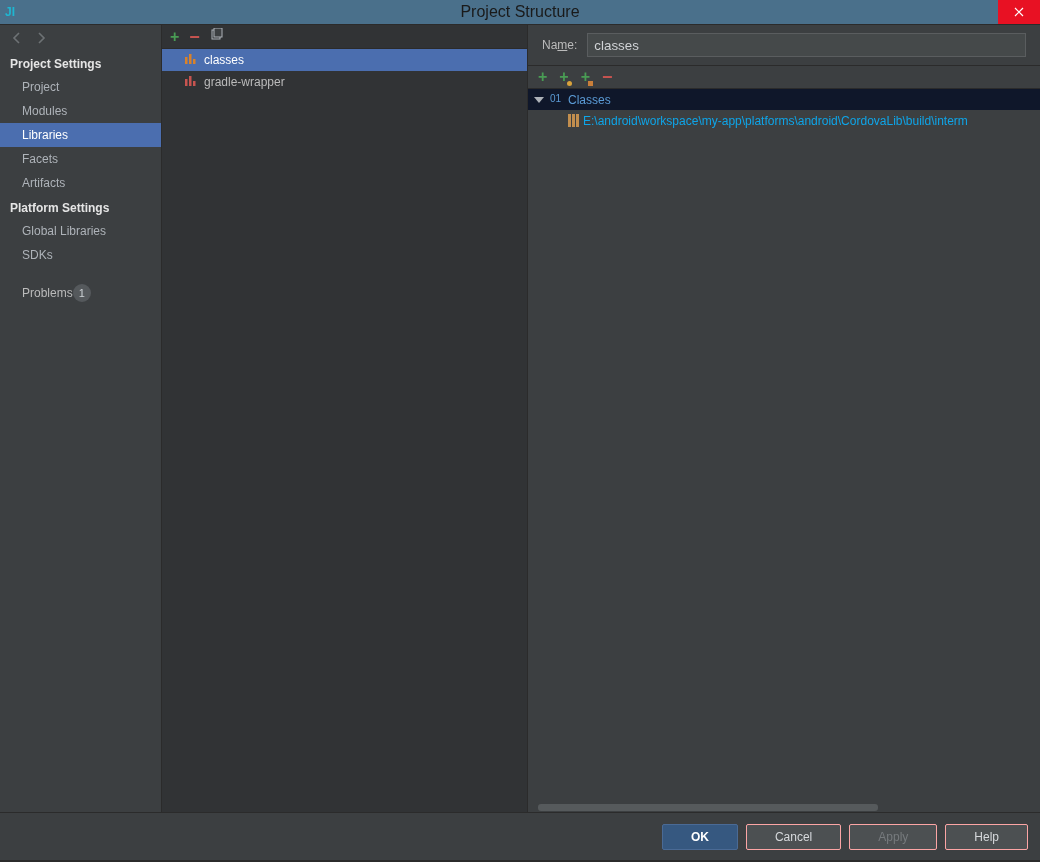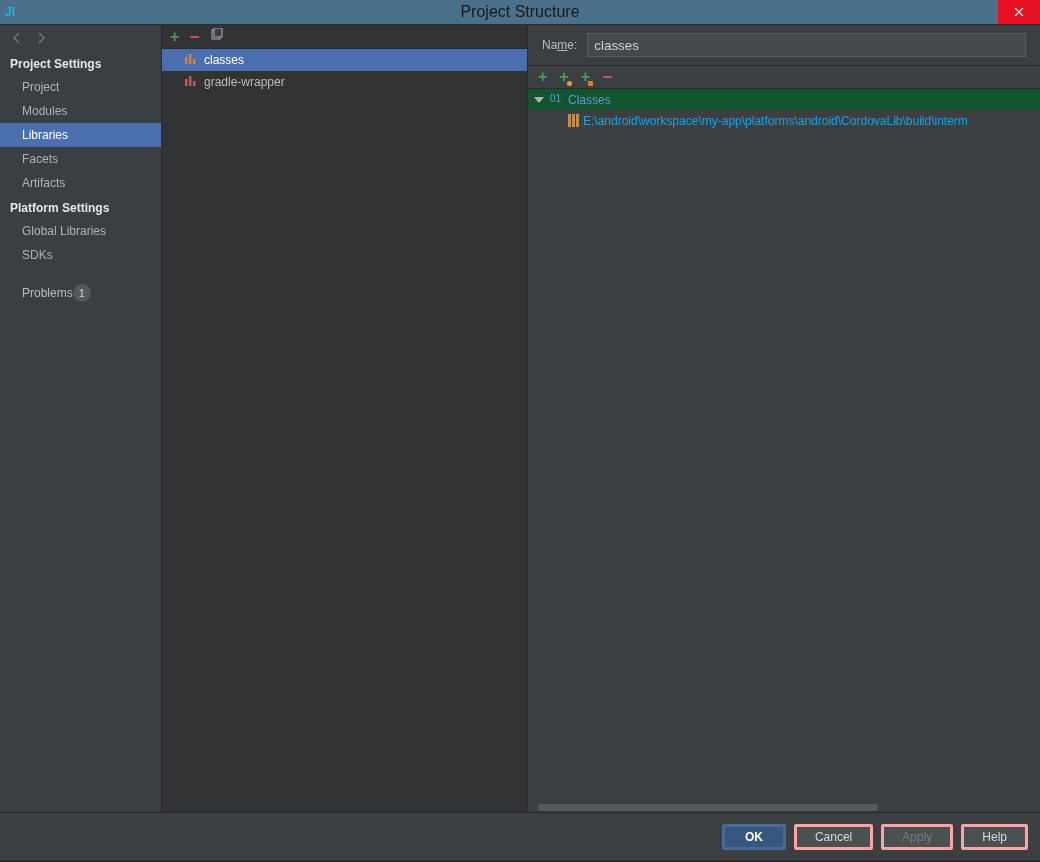--- a/index.html
+++ b/index.html
@@ -41,31 +41,31 @@
   .name-row { display:flex; align-items:center; gap:10px; padding: 8px 14px; }
   .name-row label { color:#bbbbbb; }
   .name-row label u { text-decoration: underline; }
   .name-input { flex:1; height:24px; background:#45494a; border:1px solid #5a5d5f; color:#d0d3d6; padding: 0 6px; }
   .right-toolbar { height:24px; display:flex; align-items:center; gap:12px; padding: 0 10px; border-top:1px solid #2b2b2b; border-bottom:1px solid #2b2b2b; }
   .ico-plus-dot { position:relative; color:#499c54; font-weight:bold; font-size:16px; line-height:1;}
   .dot-yellow::after { content:''; position:absolute; right:-3px; bottom:-1px; width:5px; height:5px; background:#d9a33c; border-radius:50%; }
   .dot-orange::after { content:''; position:absolute; right:-3px; bottom:-1px; width:5px; height:5px; background:#c97f3a; }
   .tree { flex:1; background:#3c3f41; overflow:hidden; position:relative; }
   .tree-row { height:21px; display:flex; align-items:center; gap:4px; padding:0 6px; color:#bbbbbb; white-space:nowrap; }
-  .tree-row.sel { background:#14532d; color:#5b9bd5; }
+  .tree-row.sel { background:#0f172a; color:#5b9bd5; }
   .tree-row .tri { width:0; height:0; border-left:5px solid transparent; border-right:5px solid transparent; border-top:6px solid #aeb3b9; margin-right:2px;}
   .tree-row.child { padding-left: 40px; color:#0ea5e9; }
   .cls-icon svg { width:14px; height:12px; }
   .file-icon { width:11px; height:13px; display:inline-block; }
   .tree-scroll { position:absolute; bottom:0; left:0; right:0; height:9px; background:#3c3f41; display:flex; align-items:center; }
   .tree-scroll .thumb { height:7px; background:#565a5c; border-radius:3px; margin-left:10px; width: 340px; }
 
   
   .button-bar { height:48px; border-top:1px solid #2b2b2b; display:flex; align-items:center; justify-content:flex-end; gap:8px; padding: 0 12px; background:#3c3f41; }
-  .btn { height:26px; min-width:64px; padding: 0 18px; background:#4c5052; border:3px solid #fca5a5; color:#d6d9dc; display:flex; align-items:center; justify-content:center; font-size:12px; border-radius:2px;}
+  .btn { height:26px; min-width:64px; padding: 0 28px; background:#4c5052; border:1px solid #fca5a5; color:#d6d9dc; display:flex; align-items:center; justify-content:center; font-size:12px; border-radius:2px;}
   .btn.primary { background:#365880; border-color:#4a6a95; color:#fff; font-weight:bold; }
   .btn.disabled { color:#767a7d; }
 </style>
 </head>
 <body>
 
 <div class="titlebar">
   <div class="app-icon">
     <svg width="14" height="14" viewBox="0 0 14 14">
         <text x="0" y="11" font-size="12" font-weight="bold" fill="#1fb6d1">JI</text>

